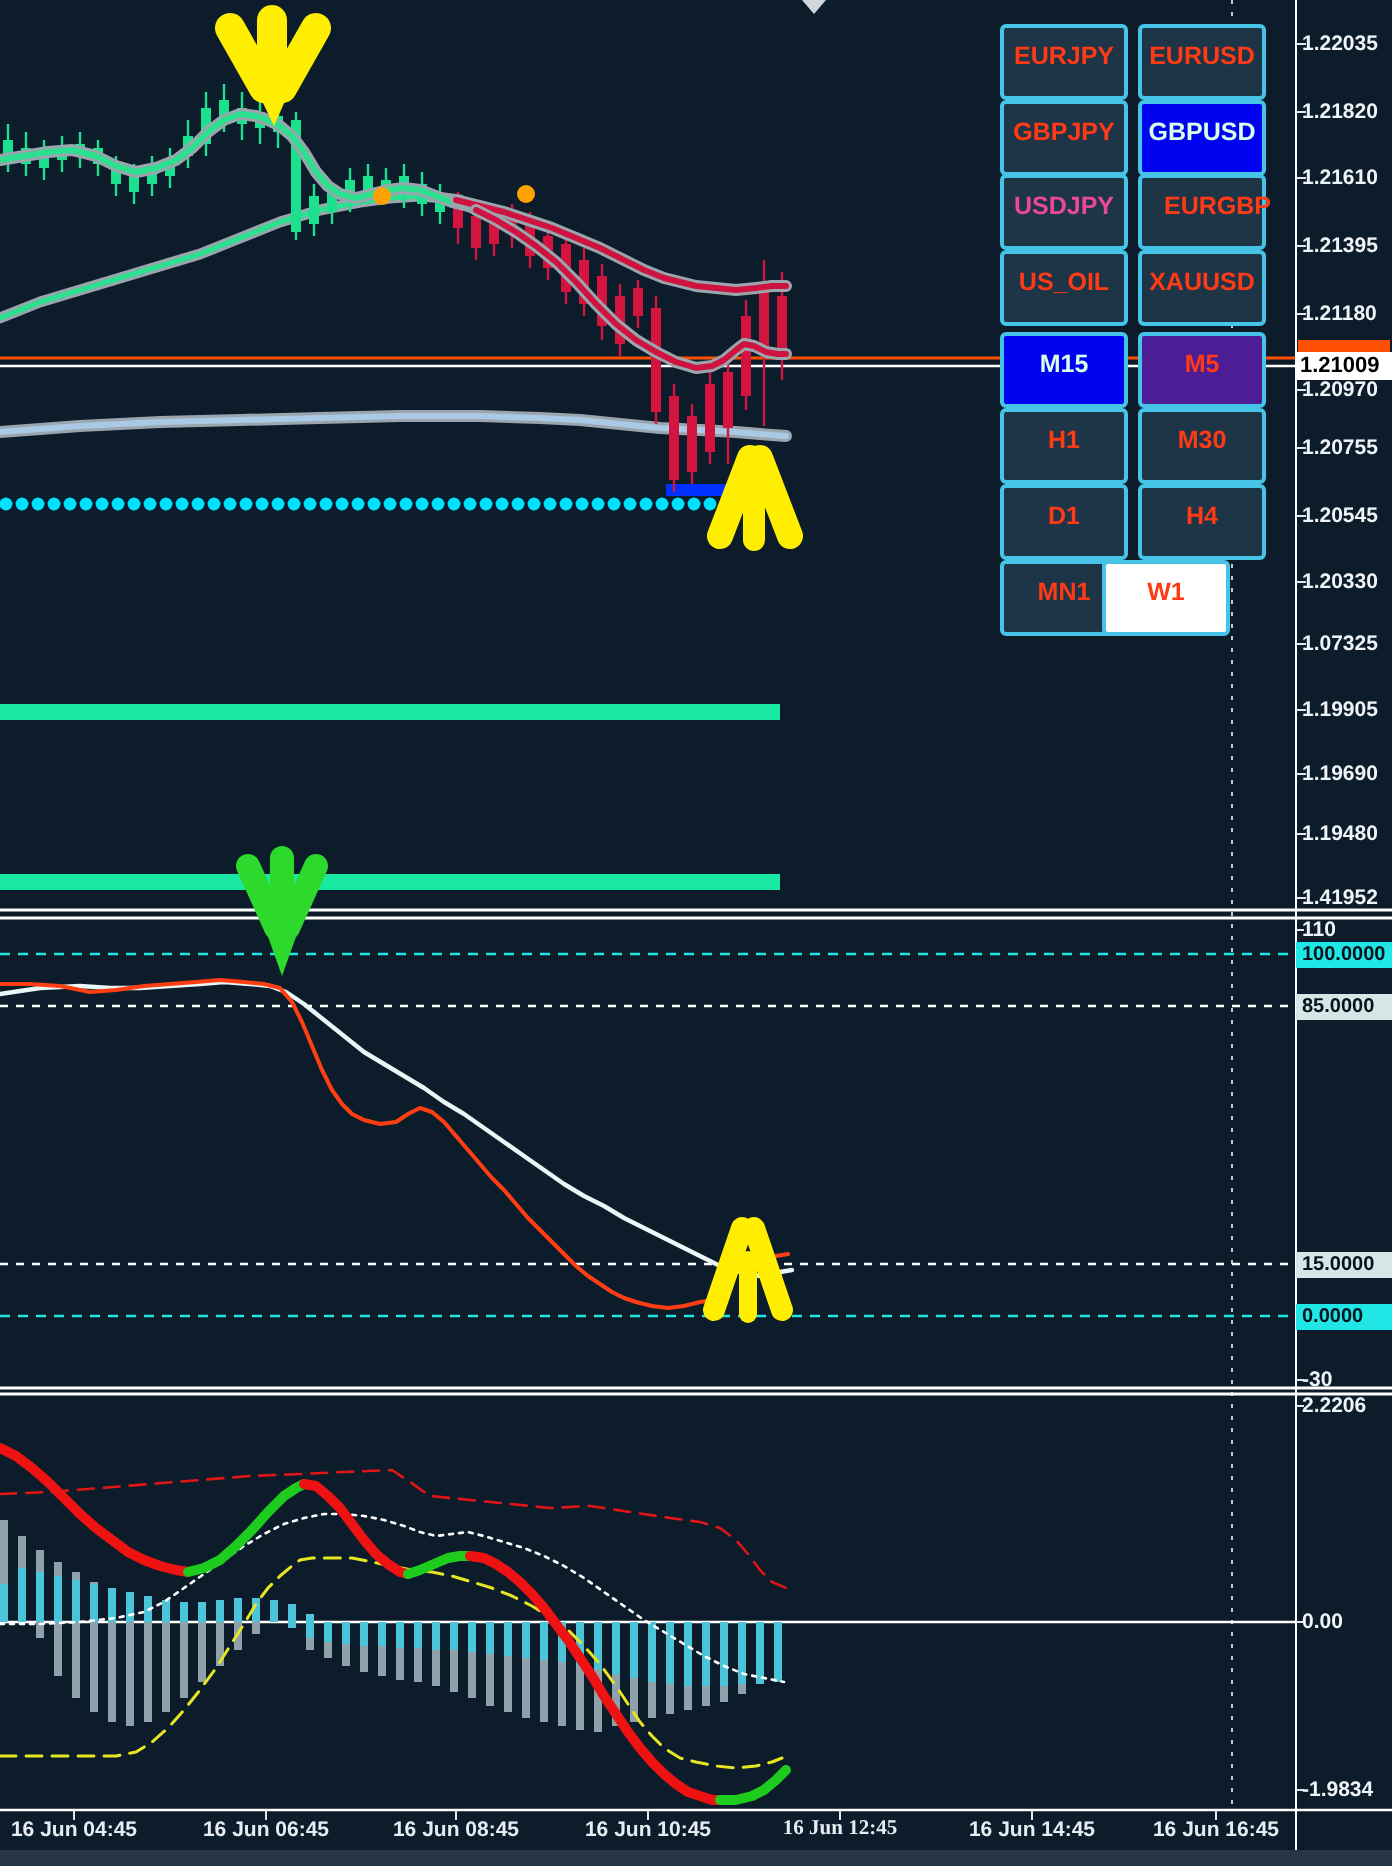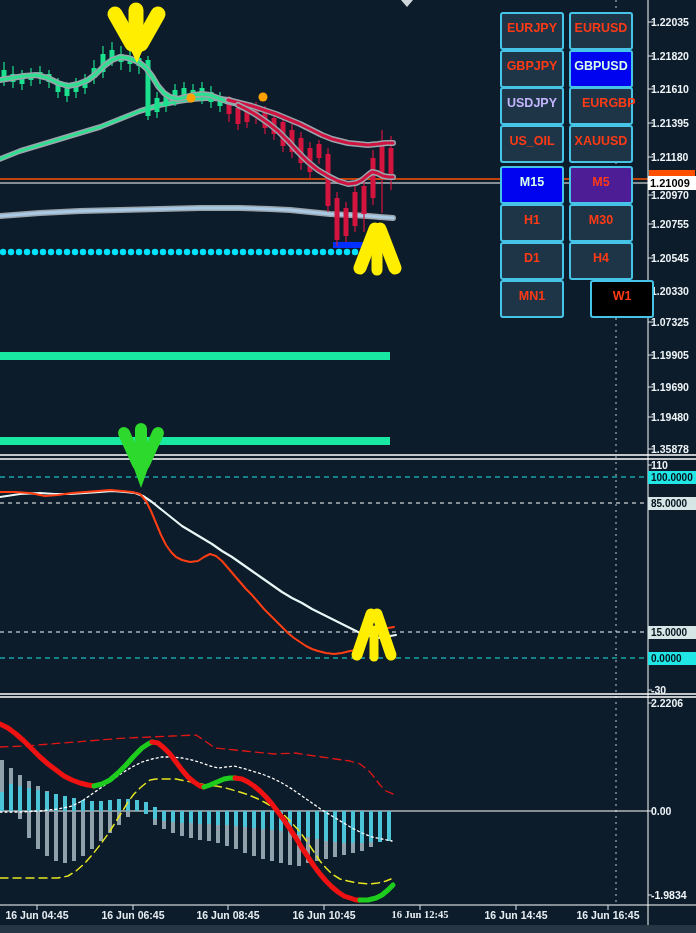--- a/index.html
+++ b/index.html
@@ -359,21 +359,21 @@
       <div class="axis-label" style="top: 117px;">1.21395</div>
       <div class="axis-label" style="top: 151px;">1.21180</div>
       <div class="axis-label" style="top: 189px;">1.20970</div>
       <div class="axis-label" style="top: 218px;">1.20755</div>
       <div class="axis-label" style="top: 252px;">1.20545</div>
       <div class="axis-label" style="top: 285px;">1.20330</div>
       <div class="axis-label" style="top: 316px;">1.07325</div>
       <div class="axis-label" style="top: 349px;">1.19905</div>
       <div class="axis-label" style="top: 381px;">1.19690</div>
       <div class="axis-label" style="top: 411px;">1.19480</div>
-      <div class="axis-label" style="top: 443px;">1.35878</div>
+      <div class="axis-label" style="top: 443px;">1.41952</div>
       <div class="axis-label" style="top: 459px;">110</div>
       <div class="axis-label" style="top: 684px;">-30</div>
       <div class="axis-label" style="top: 697px;">2.2206</div>
       <div class="axis-label" style="top: 805px;">0.00</div>
       <div class="axis-label" style="top: 889px;">-1.9834</div>
       <div class="badge" style="top: 470.5px; background: rgb(33, 230, 230);">100.0000</div>
       <div class="badge" style="top: 496.5px; background: rgb(214, 230, 230);">85.0000</div>
       <div class="badge" style="top: 625.5px; background: rgb(214, 230, 230);">15.0000</div>
       <div class="badge" style="top: 651.5px; background: rgb(33, 230, 230);">0.0000</div>
     </div>
@@ -384,28 +384,28 @@
       <div class="time-label" style="left: 324px;">16 Jun 10:45</div>
       <div class="time-label" style="left: 420px; font-family: Liberation Serif, serif;">16 Jun 12:45</div>
       <div class="time-label" style="left: 516px;">16 Jun 14:45</div>
       <div class="time-label" style="left: 608px;">16 Jun 16:45</div>
     </div>
   <div id="symbol-panel">
       <div class="panel-btn" style="left: 500px; top: 12px; background: rgb(30, 53, 72); color: rgb(255, 58, 20);">EURJPY</div>
       <div class="panel-btn" style="left: 569px; top: 12px; background: rgb(30, 53, 72); color: rgb(255, 58, 20);">EURUSD</div>
       <div class="panel-btn" style="left: 500px; top: 50px; background: rgb(30, 53, 72); color: rgb(255, 58, 20);">GBPJPY</div>
       <div class="panel-btn" style="left: 569px; top: 50px; background: rgb(0, 3, 240); color: rgb(217, 255, 233);">GBPUSD</div>
-      <div class="panel-btn" style="left: 500px; top: 87px; background: rgb(30, 53, 72); color: #c4b5fd;">USDJPY</div>
+      <div class="panel-btn" style="left: 500px; top: 87px; background: rgb(30, 53, 72); color: #ec4899;">USDJPY</div>
       <div class="panel-btn" style="left: 569px; top: 87px; background: rgb(30, 53, 72); color: rgb(255, 58, 20); padding-left: 11px;">EURGBP</div>
       <div class="panel-btn" style="left: 500px; top: 125px; background: rgb(30, 53, 72); color: rgb(255, 58, 20);">US_OIL</div>
       <div class="panel-btn" style="left: 569px; top: 125px; background: rgb(30, 53, 72); color: rgb(255, 58, 20);">XAUUSD</div>
     </div>
   <div id="tf-panel">
       <div class="panel-btn" style="left: 500px; top: 166px; background: rgb(0, 3, 240); color: rgb(217, 255, 233);">M15</div>
       <div class="panel-btn" style="left: 569px; top: 166px; background: #4c1d95; color: rgb(255, 58, 20);">M5</div>
       <div class="panel-btn" style="left: 500px; top: 204px; background: rgb(30, 53, 72); color: rgb(255, 58, 20);">H1</div>
       <div class="panel-btn" style="left: 569px; top: 204px; background: rgb(30, 53, 72); color: rgb(255, 58, 20);">M30</div>
       <div class="panel-btn" style="left: 500px; top: 242px; background: rgb(30, 53, 72); color: rgb(255, 58, 20);">D1</div>
       <div class="panel-btn" style="left: 569px; top: 242px; background: rgb(30, 53, 72); color: rgb(255, 58, 20);">H4</div>
       <div class="panel-btn" style="left: 500px; top: 280px; background: rgb(30, 53, 72); color: rgb(255, 58, 20);">MN1</div>
-      <div class="panel-btn" style="left: 590px; top: 280px; background: #000000; color: rgb(255, 58, 20);">W1</div>
+      <div class="panel-btn" style="left: 551px; top: 280px; background: #ffffff; color: rgb(255, 58, 20);">W1</div>
     </div>
 </div>
 
 </body></html>

